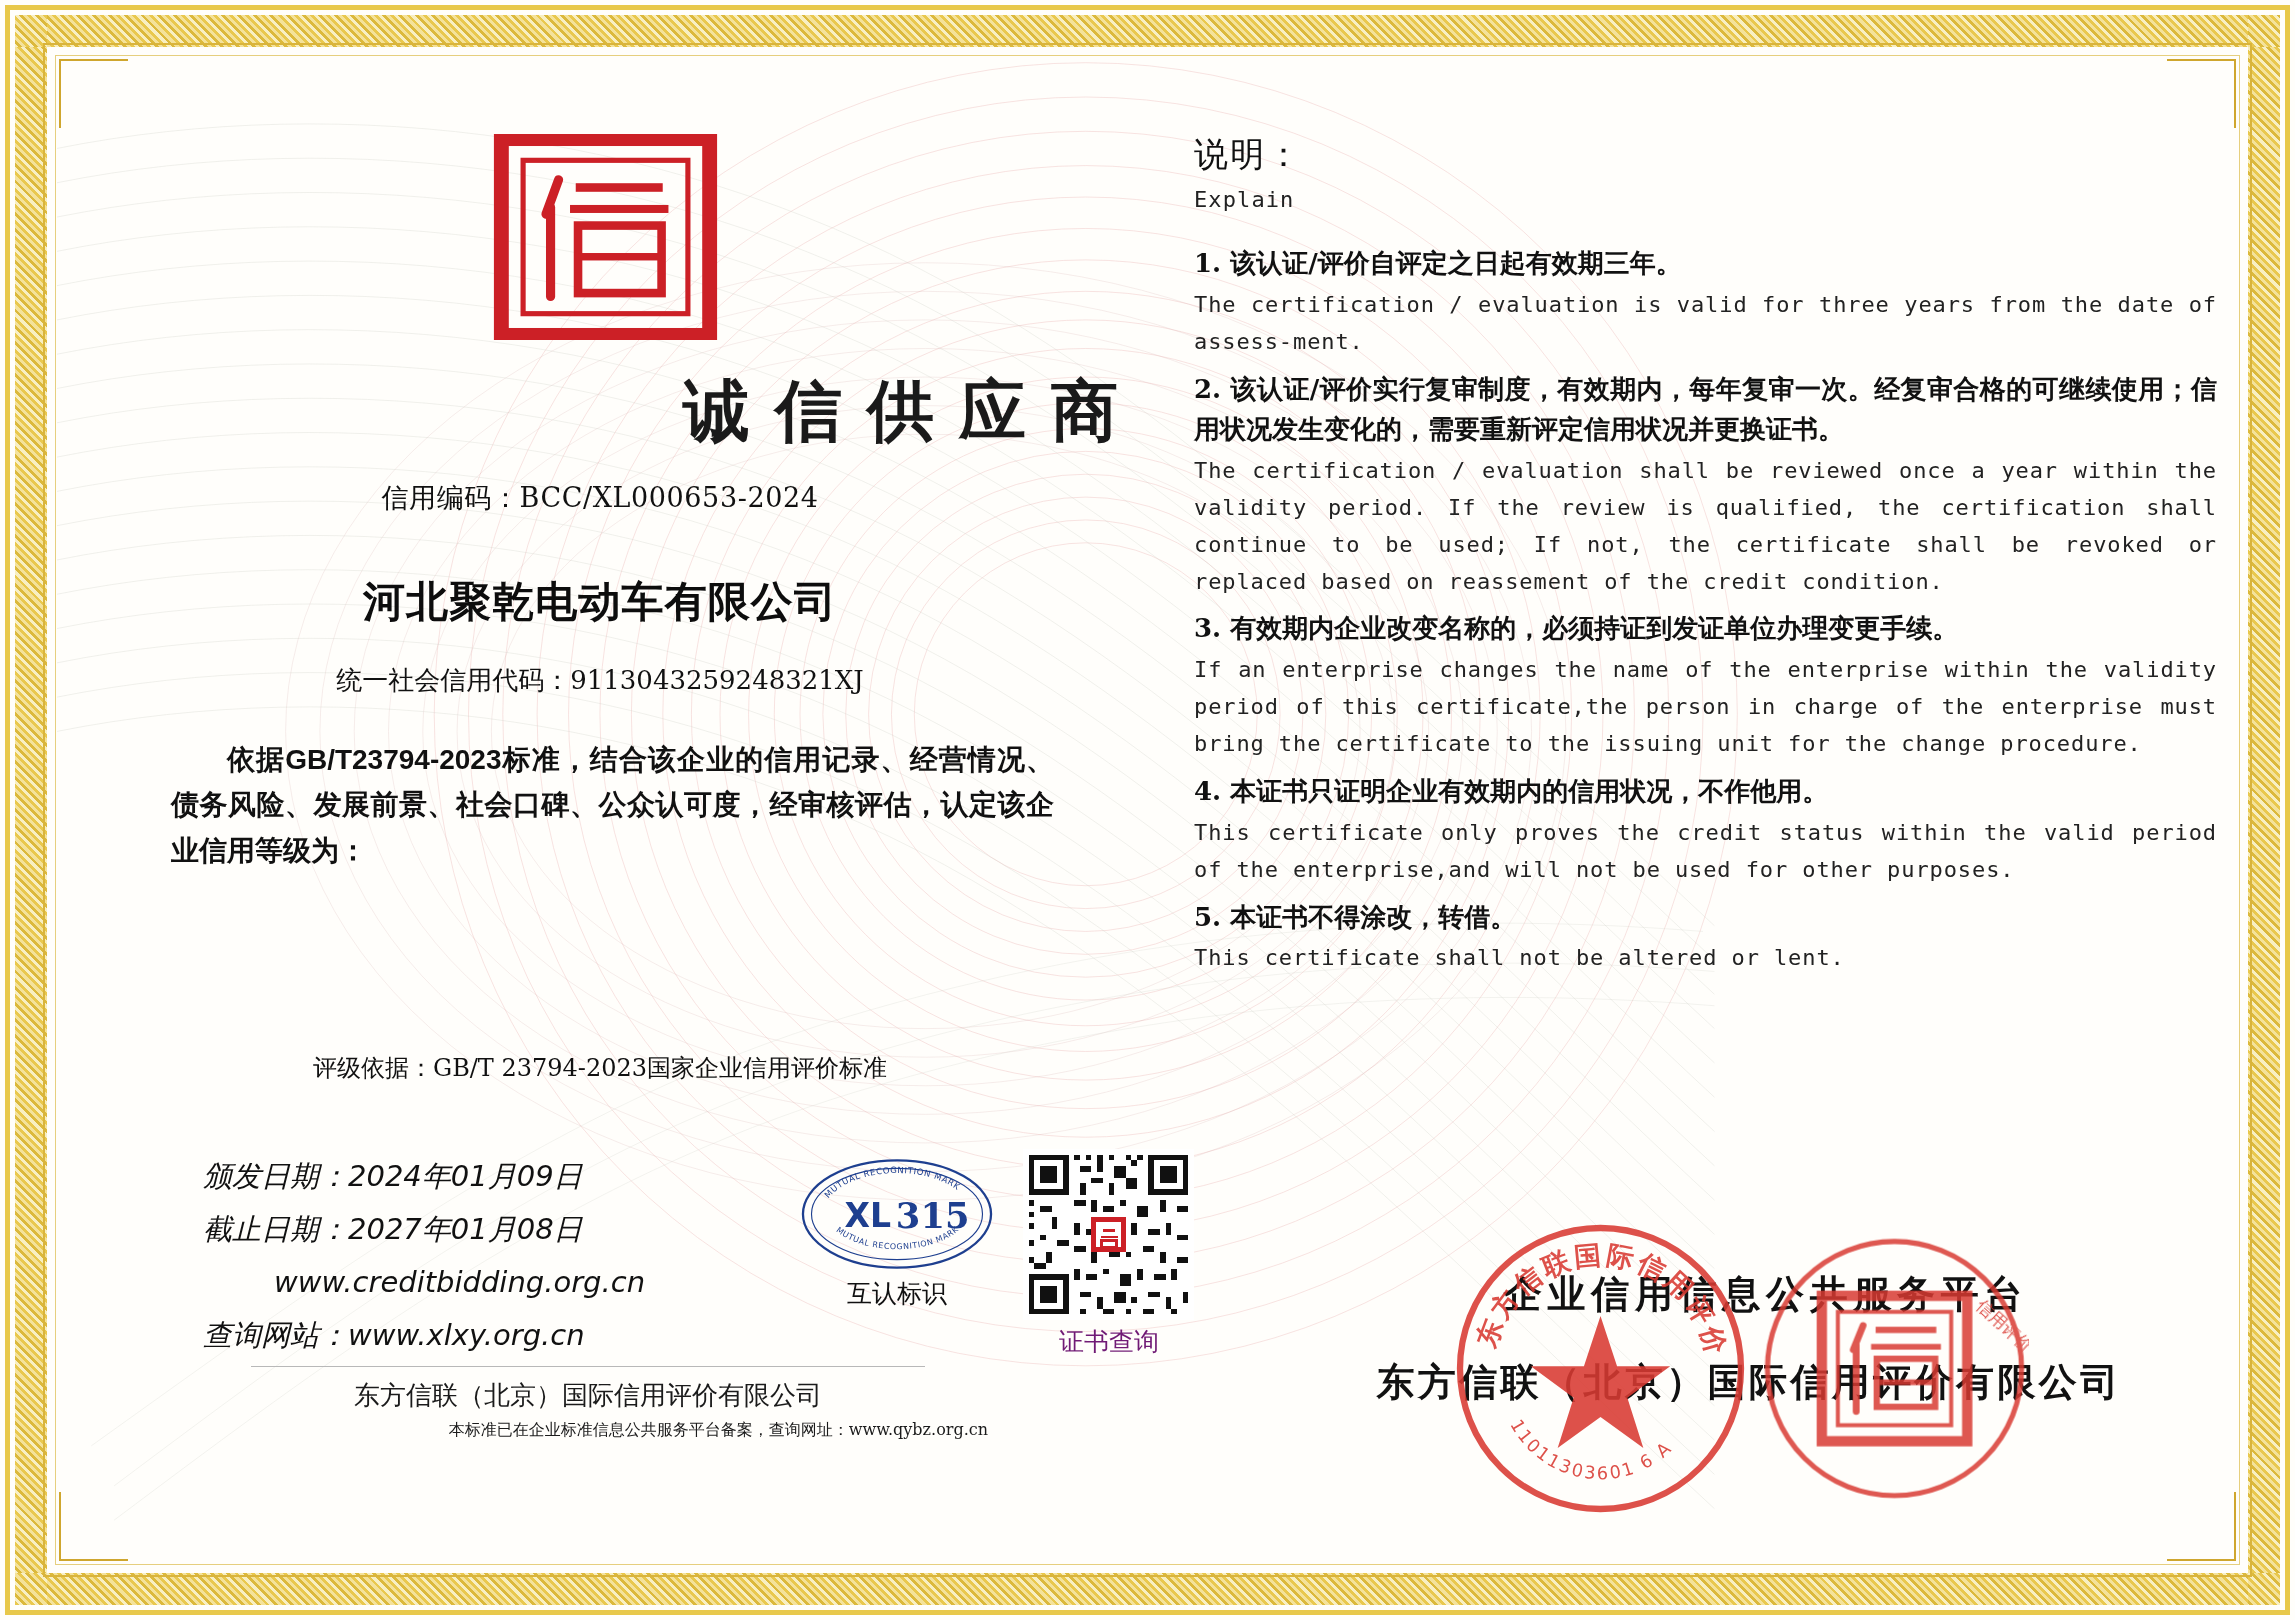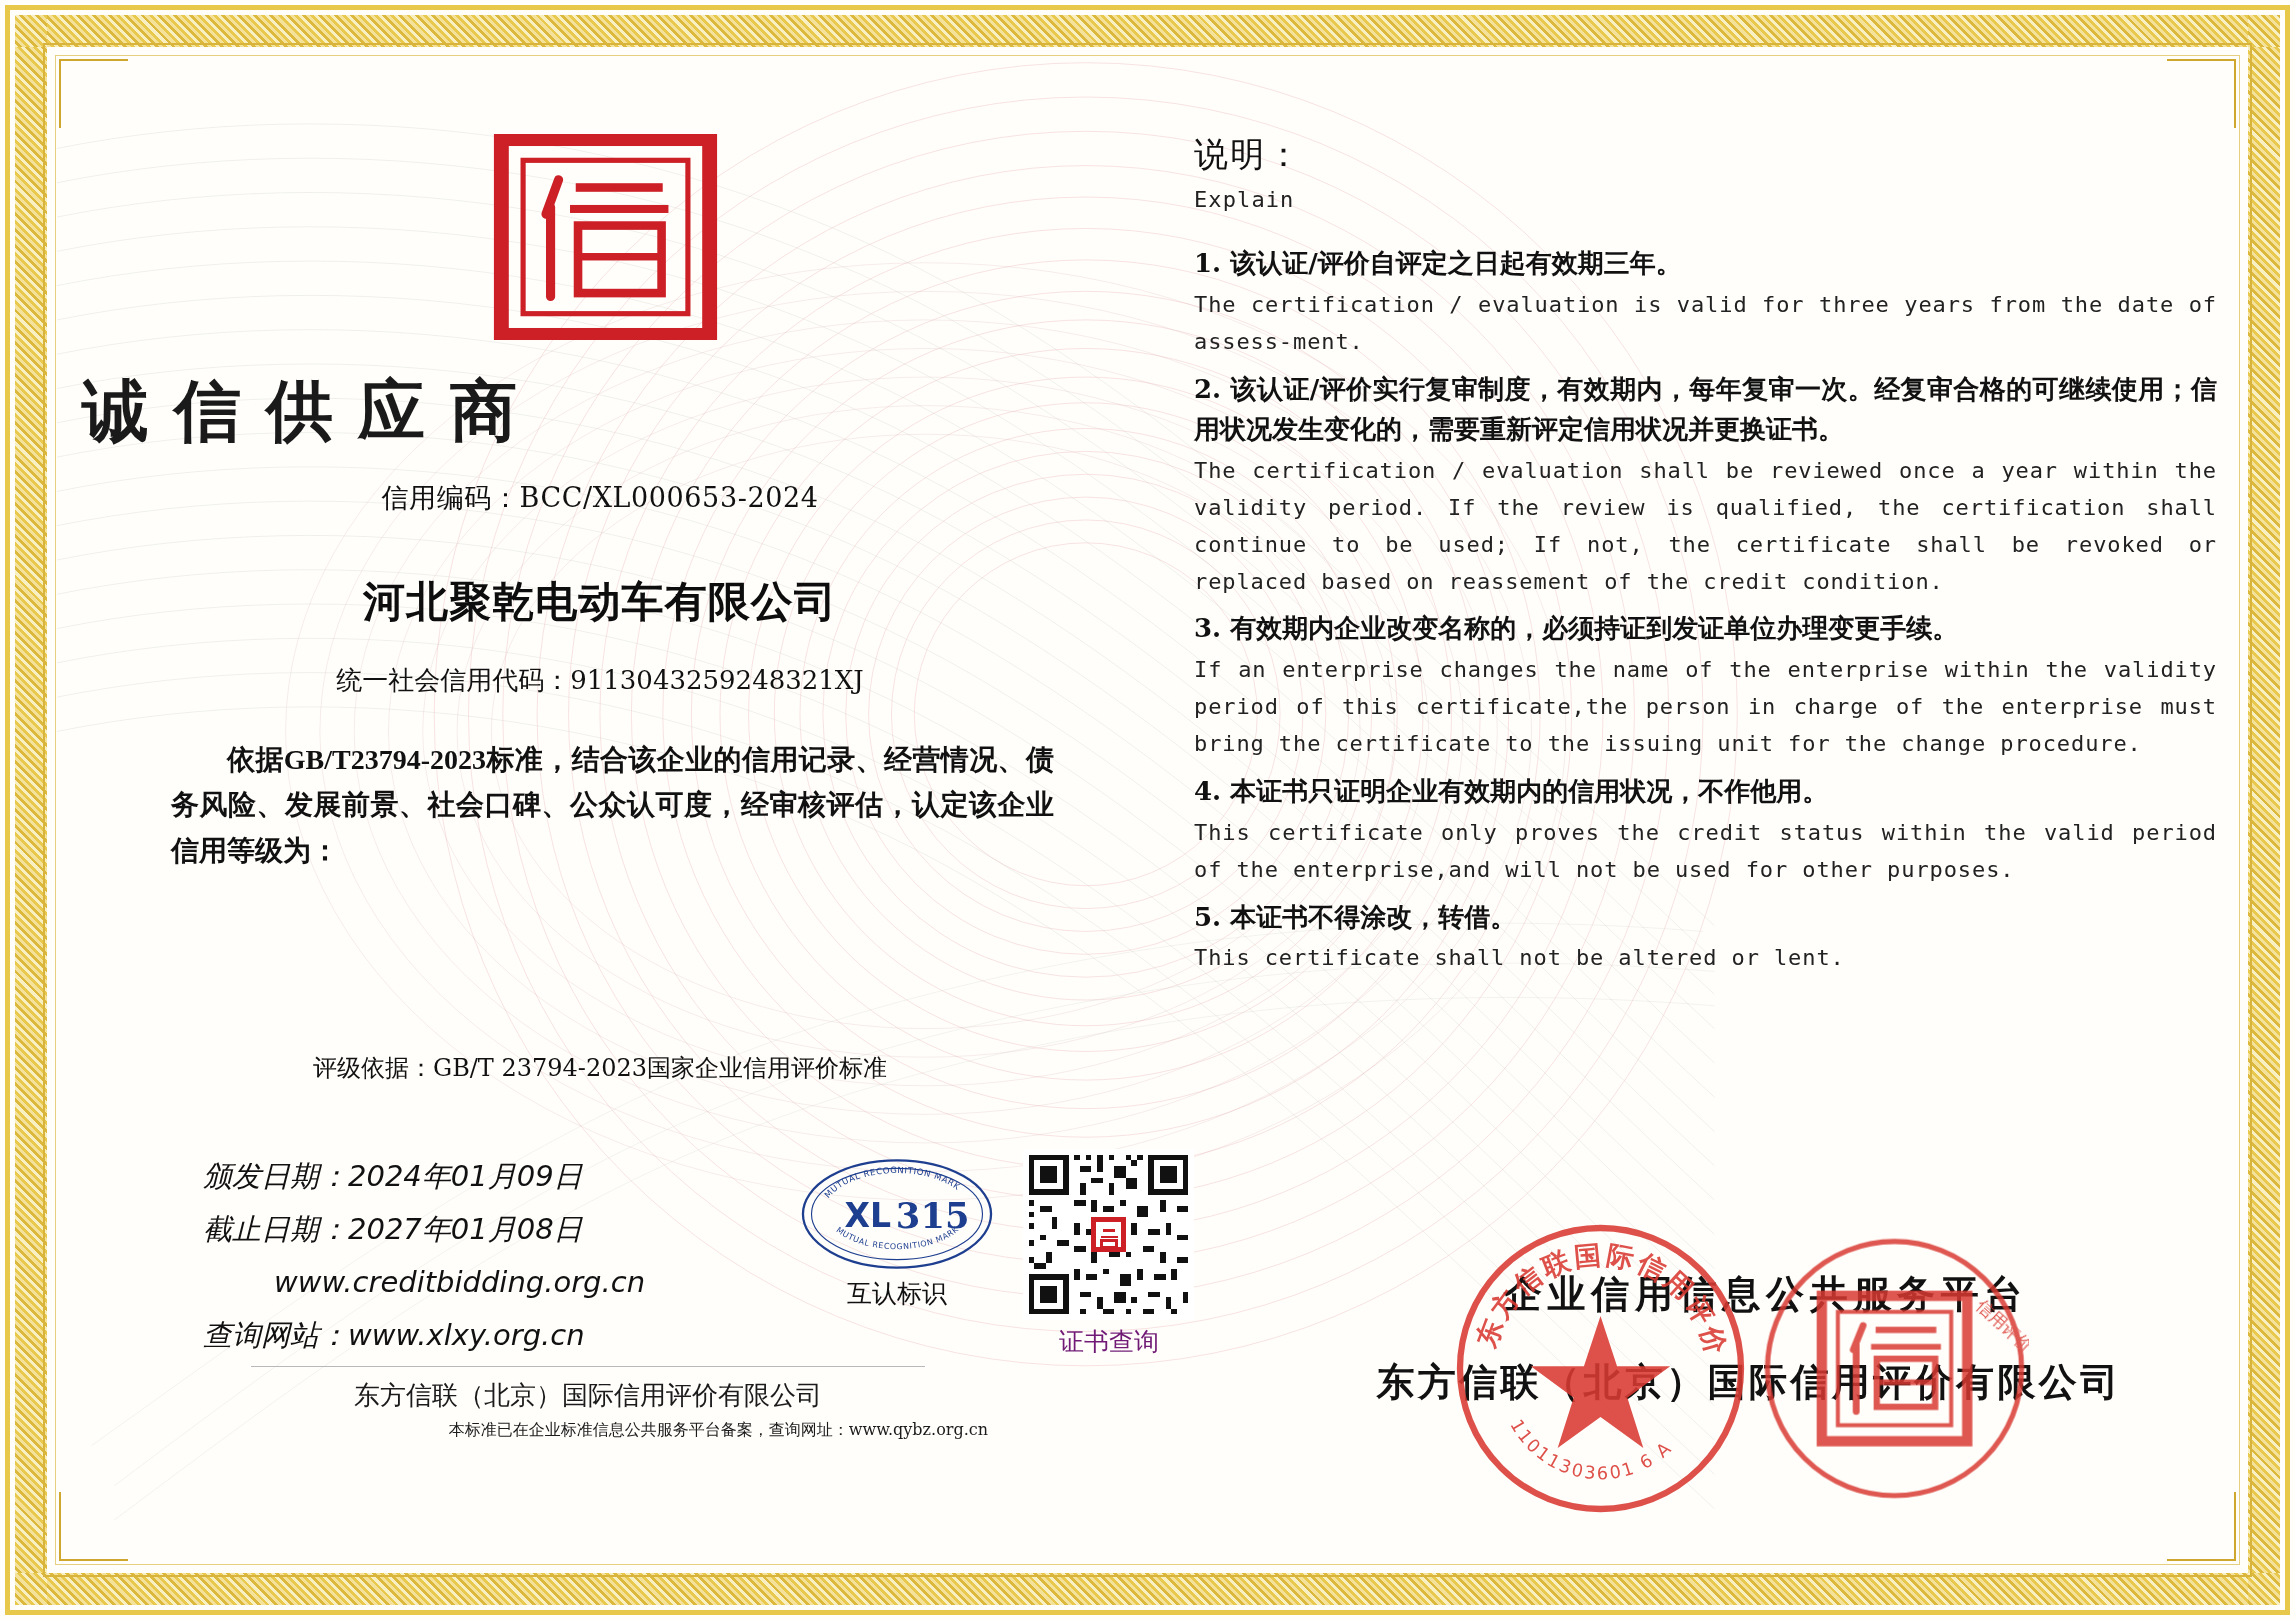--- a/index.html
+++ b/index.html
@@ -106,21 +106,21 @@
     top: 77px;
     width: 229px;
     height: 206px;
   }
 
   .main-title {
     position: absolute;
     left: 0;
     top: 309px;
     width: 1086px;
-    text-align: left;
+    text-align: right;
     font-family: "DejaVu Serif", serif;
     font-weight: bold;
     font-size: 67px;
     letter-spacing: 25px;
     text-indent: 25px;
     color: #1a1a1a;
   }
 
   .credit-code {
     position: absolute;
@@ -156,21 +156,21 @@
     font-family: "DejaVu Serif", serif;
     font-size: 26px;
     color: #111;
   }
 
   .statement {
     position: absolute;
     left: 114px;
     top: 680px;
     width: 883px;
-    font-family: Liberation Serif, serif;
+    font-family: Liberation Sans, sans-serif;
     font-weight: bold;
     font-size: 28px;
     line-height: 1.62;
     color: #111;
     text-indent: 56px;
     text-align: justify;
   }
 
   .grade {
     position: absolute;

